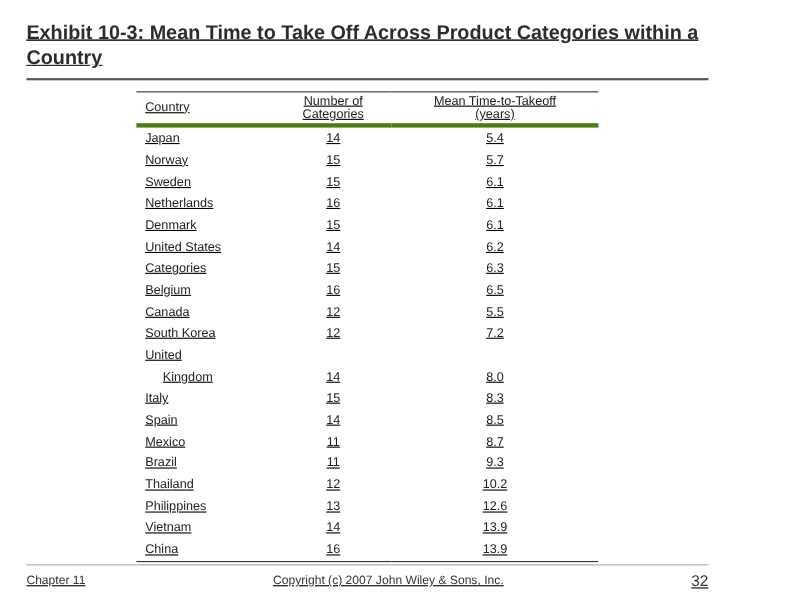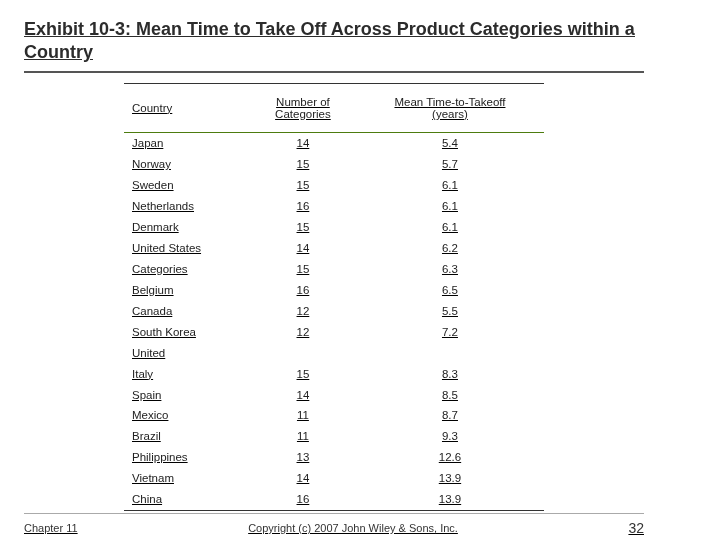--- a/index.html
+++ b/index.html
@@ -36,23 +36,23 @@
       justify-content: center;
     }
     table {
       border-collapse: collapse;
       font-size: 11.5px;
       color: #222;
       width: 420px;
     }
     thead tr th {
       border-top: 1.5px solid #333;
-      border-bottom: 1px solid #4d7c0f;
+      border-bottom: 4px solid #4d7c0f;
       text-align: center;
-      padding: 12px 8px;
+      padding: 2px 8px;
       font-weight: normal;
     }
     thead tr th.col-country {
       text-align: left;
     }
     tbody tr td {
       padding: 1.5px 8px;
       text-align: center;
     }
     tbody tr td.col-country {
@@ -151,38 +151,48 @@
             <td class="col-country">South Korea</td>
             <td>12</td>
             <td>7.2</td>
           </tr>
           <tr>
             <td class="col-country">United</td>
             <td></td>
             <td></td>
           </tr>
           <tr>
+            <td class="indent">Kingdom</td>
+            <td>14</td>
+            <td>8.0</td>
+          </tr>
+          <tr>
             <td class="col-country">Italy</td>
             <td>15</td>
             <td>8.3</td>
           </tr>
           <tr>
             <td class="col-country">Spain</td>
             <td>14</td>
             <td>8.5</td>
           </tr>
           <tr>
             <td class="col-country">Mexico</td>
             <td>11</td>
             <td>8.7</td>
           </tr>
           <tr>
             <td class="col-country">Brazil</td>
             <td>11</td>
             <td>9.3</td>
+          </tr>
+          <tr>
+            <td class="col-country">Thailand</td>
+            <td>12</td>
+            <td>10.2</td>
           </tr>
           <tr>
             <td class="col-country">Philippines</td>
             <td>13</td>
             <td>12.6</td>
           </tr>
           <tr>
             <td class="col-country">Vietnam</td>
             <td>14</td>
             <td>13.9</td>

